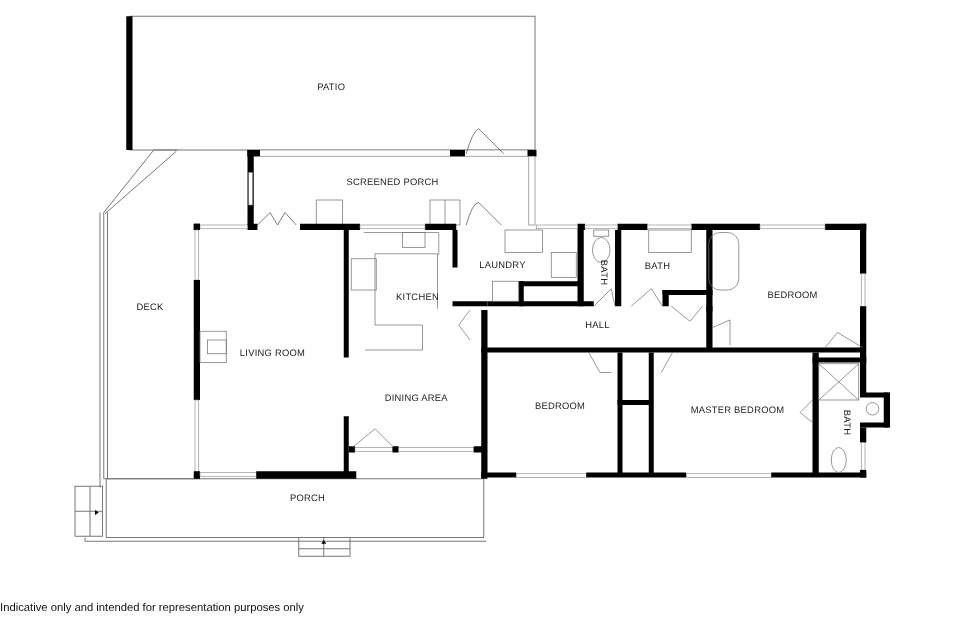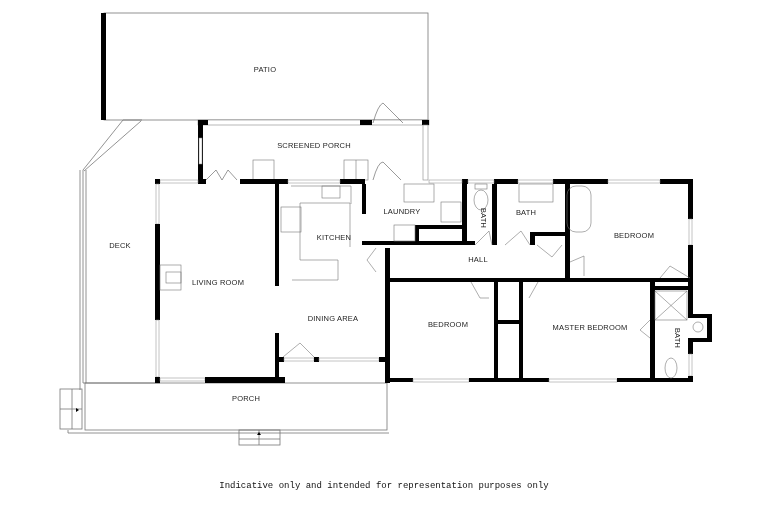--- a/index.html
+++ b/index.html
@@ -1,19 +1,19 @@
 <!DOCTYPE html>
 <html><head>
 <meta charset="utf-8">
 <style>
   html, body { margin: 0; padding: 0; background: #ffffff; }
   body { width: 768px; height: 512px; position: relative; overflow: hidden; font-family: "DejaVu Sans", sans-serif; }
   svg { position: absolute; left: 0; top: 0; }
   .lbl { font-family: "Liberation Sans", sans-serif; font-size: 7.5px; fill: #222; letter-spacing: 0.2px; }
-  .note { position: absolute; left: 0; top: 481px; width: 768px; text-align: center; font-family: Liberation Mono, monospace; font-size: 9px; color: #111; }
+  .note { position: absolute; left: 0; top: 481px; width: 768px; font-family: Liberation Sans, sans-serif; font-size: 9px; color: #111; }
 </style>
 </head>
 <body>
 
 <svg width="768" height="512" viewBox="0 0 768 512">
 
   <g>
     <rect x="104" y="13" width="324" height="107" fill="none" stroke="#777" stroke-width="0.8"></rect>
     <rect x="101" y="13" width="5" height="107" fill="#000"></rect>
   </g>

